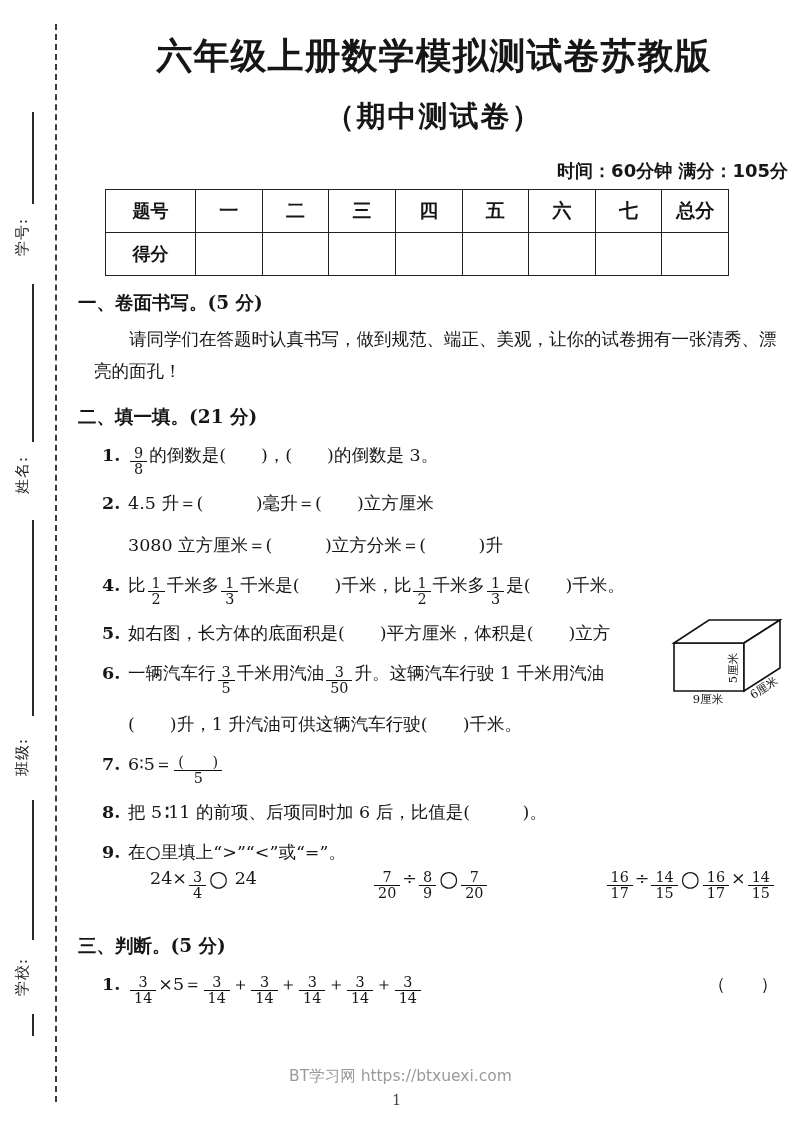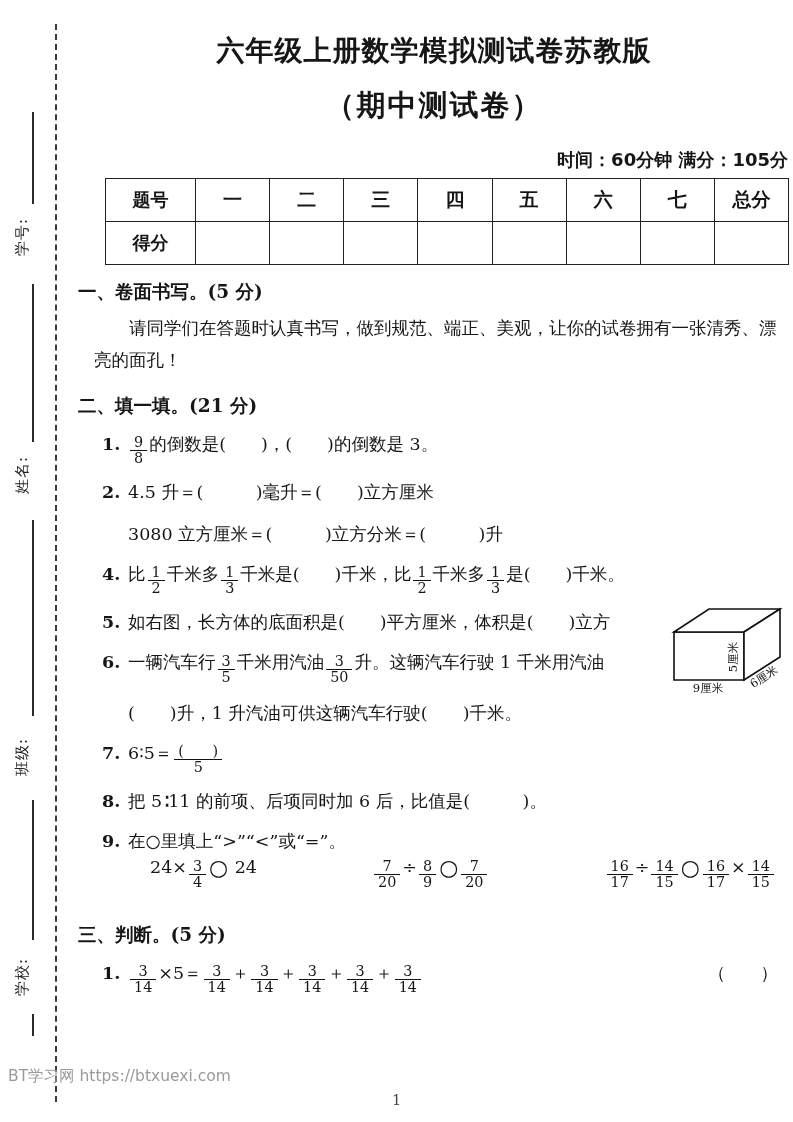--- a/index.html
+++ b/index.html
@@ -14,43 +14,43 @@
   .seal-label{
     position:absolute;width:64px;height:18px;line-height:18px;text-align:center;
     font-size:15px;transform:rotate(-90deg);letter-spacing:1px;color:#222;
   }
   .cut-line{
     position:absolute;left:55px;top:24px;height:1078px;width:0;
     border-left:2.6px dashed #3a3a3a;
   }
   
   .main{position:absolute;left:78px;top:26px;width:712px;}
-  .page-title{font-size:28px;font-weight:bold;text-align:center;margin:6px 0 0 0;letter-spacing:1px;}
+  .page-title{font-size:36px;font-weight:bold;text-align:center;margin:6px 0 0 0;letter-spacing:1px;}
   .page-subtitle{font-size:29px;font-weight:bold;text-align:center;margin:16px 0 0 0;letter-spacing:2px;}
   .meta{font-size:18px;font-weight:bold;text-align:right;margin:22px 2px 6px 0;}
-  table.score{border-collapse:collapse;table-layout:fixed;width:684px;margin-left:27px;}
+  table.score{border-collapse:collapse;table-layout:fixed;width:624px;margin-left:27px;}
   table.score td{border:1.7px solid #222;height:40px;text-align:center;font-size:19px;font-weight:bold;}
   table.score td.lab{font-family:"DejaVu Sans","Liberation Sans",sans-serif;font-size:18px;}
   .sec-h{font-size:18.5px;font-weight:bold;margin:14px 0 8px 0;}
   .para{font-size:17.5px;line-height:1.85;text-indent:2em;margin:2px 0 0 16px;}
   .q{font-size:17.5px;line-height:1.55;margin:13px 0 0 0;padding-left:50px;}
   .qno{display:inline-block;width:26px;margin-left:-26px;font-weight:bold;}
   .qline2{margin-top:15px;}
   
   .frac{display:inline-block;text-align:center;vertical-align:-0.75em;line-height:1.05;margin:0 2px;}
   .frac .fn{display:block;padding:0 4px;font-size:0.82em;}
   .frac .fd{display:block;border-top:1.3px solid #111;padding:0 4px;font-size:0.82em;}
   .circ{font-size:1.25em;vertical-align:-0.08em;padding:0 1px;}
   .ital{font-style:italic;font-family:"DejaVu Serif","Liberation Serif",serif;}
   .exprow{display:flex;justify-content:space-between;padding-left:72px;padding-right:14px;font-size:17.5px;}
   .judgerow{display:flex;justify-content:space-between;padding-right:12px;}
   
   .fig{position:absolute;right:-4px;top:-10px;}
   
-  .footer-site{position:absolute;left:8px;right:0;top:1066px;color:#9a9a9a;font-size:15.5px;font-family:"DejaVu Sans","Liberation Sans",sans-serif;}
+  .footer-site{position:absolute;left:8px;right:0;top:1066px;text-align:center;color:#9a9a9a;font-size:15.5px;font-family:"DejaVu Sans","Liberation Sans",sans-serif;}
   .footer-page{position:absolute;left:0;right:0;top:1092px;text-align:center;color:#444;font-size:14.5px;}
 </style>
 </head>
 <body>
 
 <div>
   <div class="seal-seg" style="top:112px;height:92px"></div>
   <div class="seal-label" style="left:-10px;top:228px">学号:</div>
   <div class="seal-seg" style="top:284px;height:158px"></div>
   <div class="seal-label" style="left:-10px;top:466px">姓名:</div>

